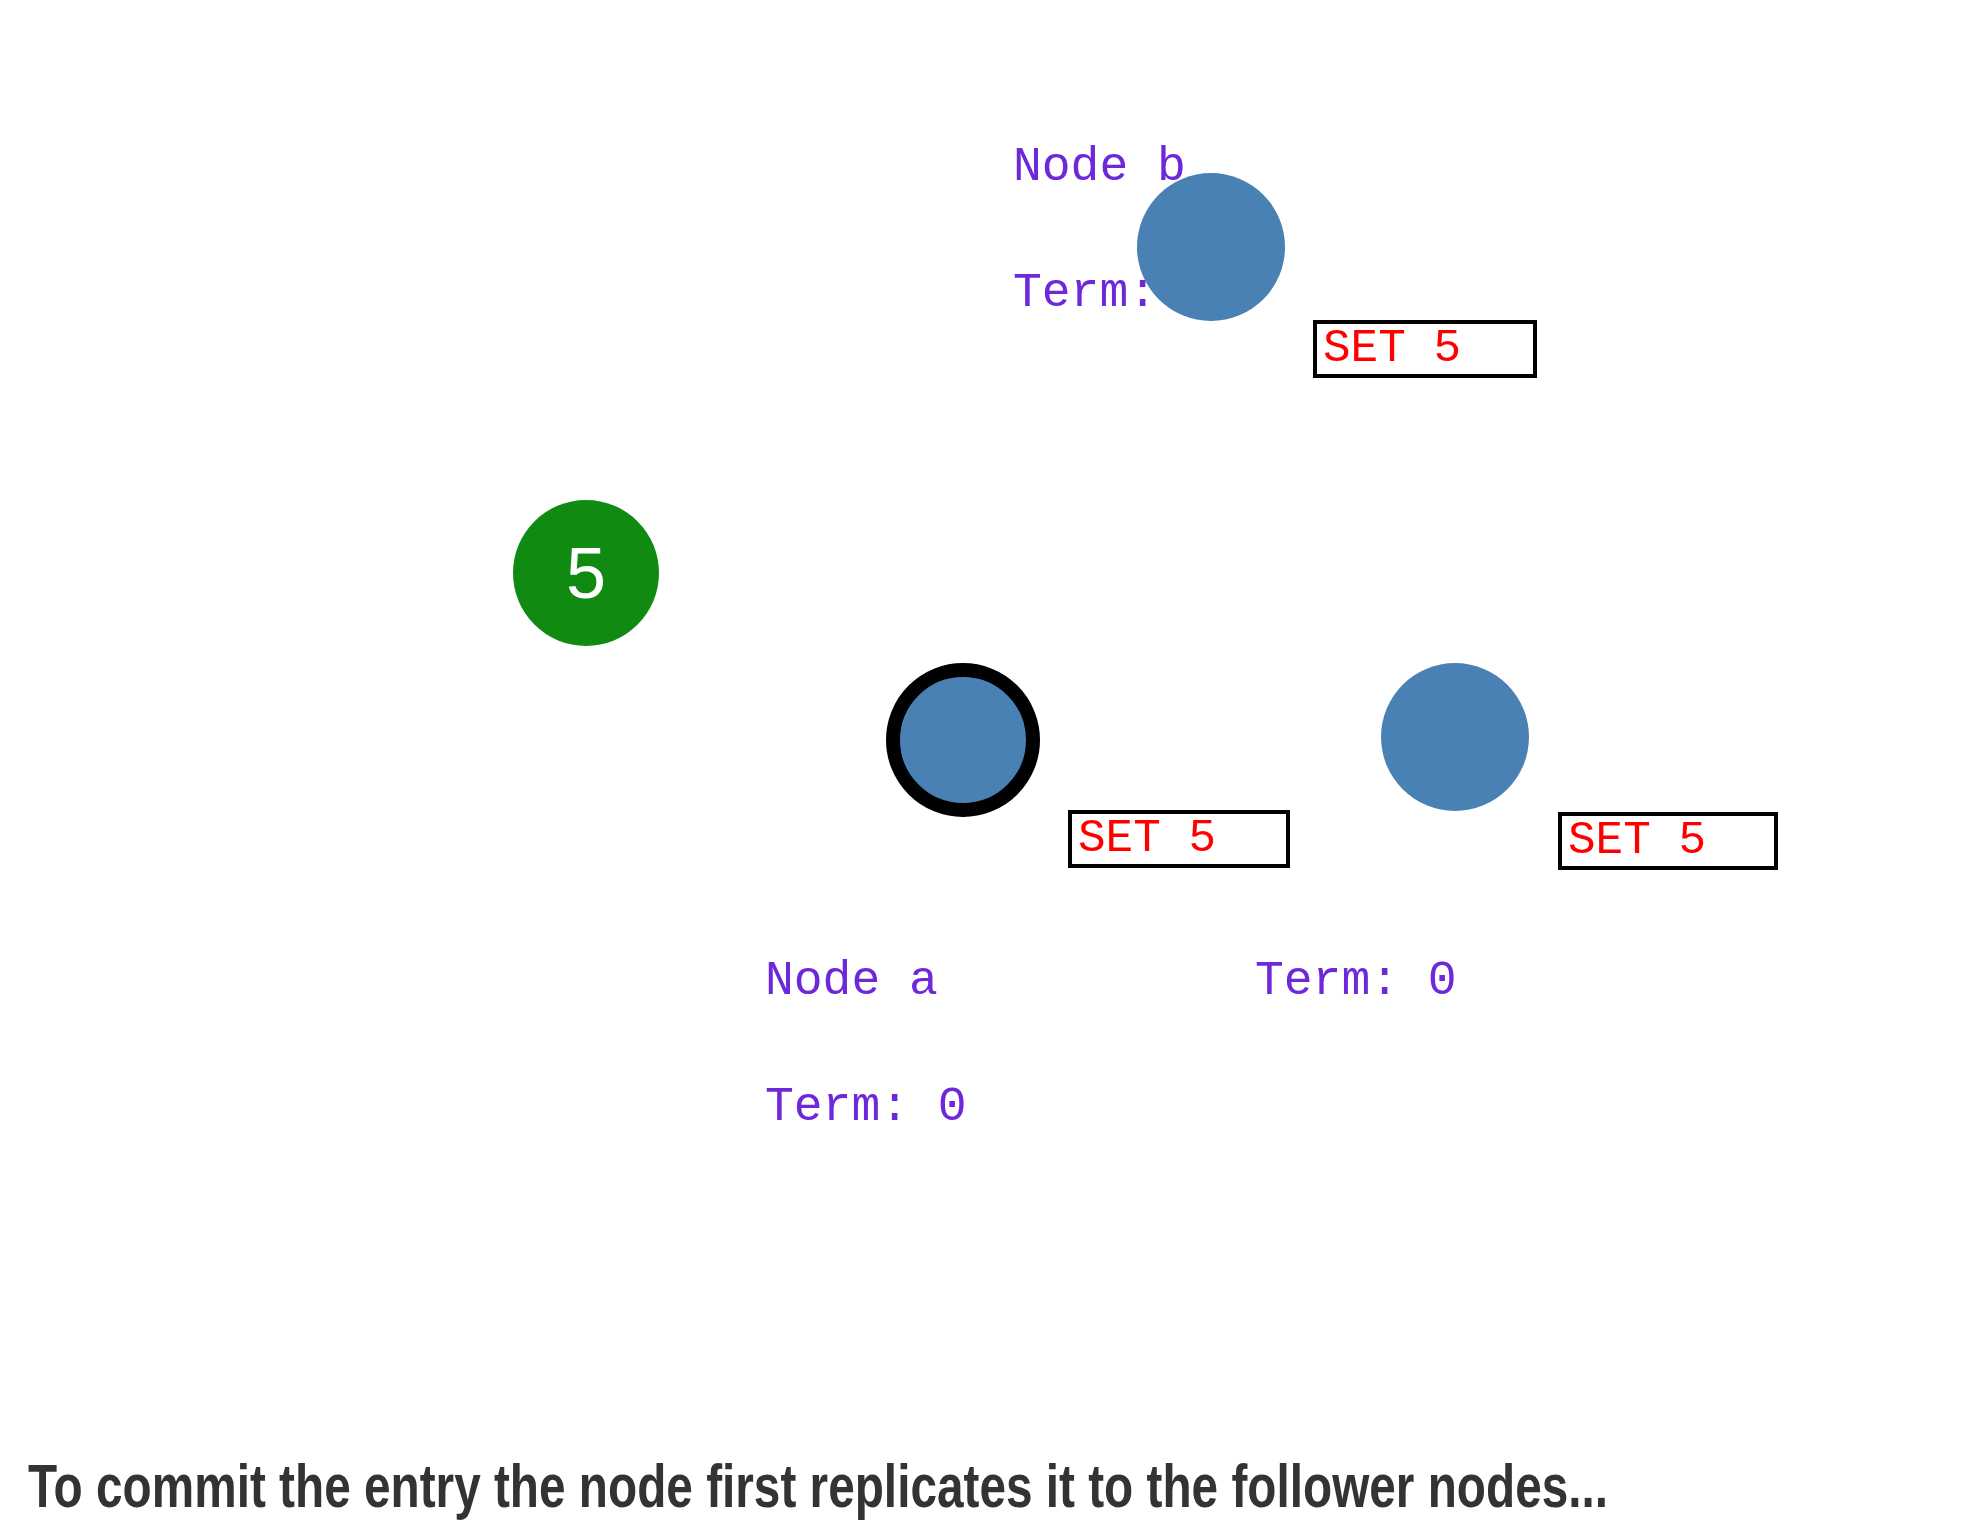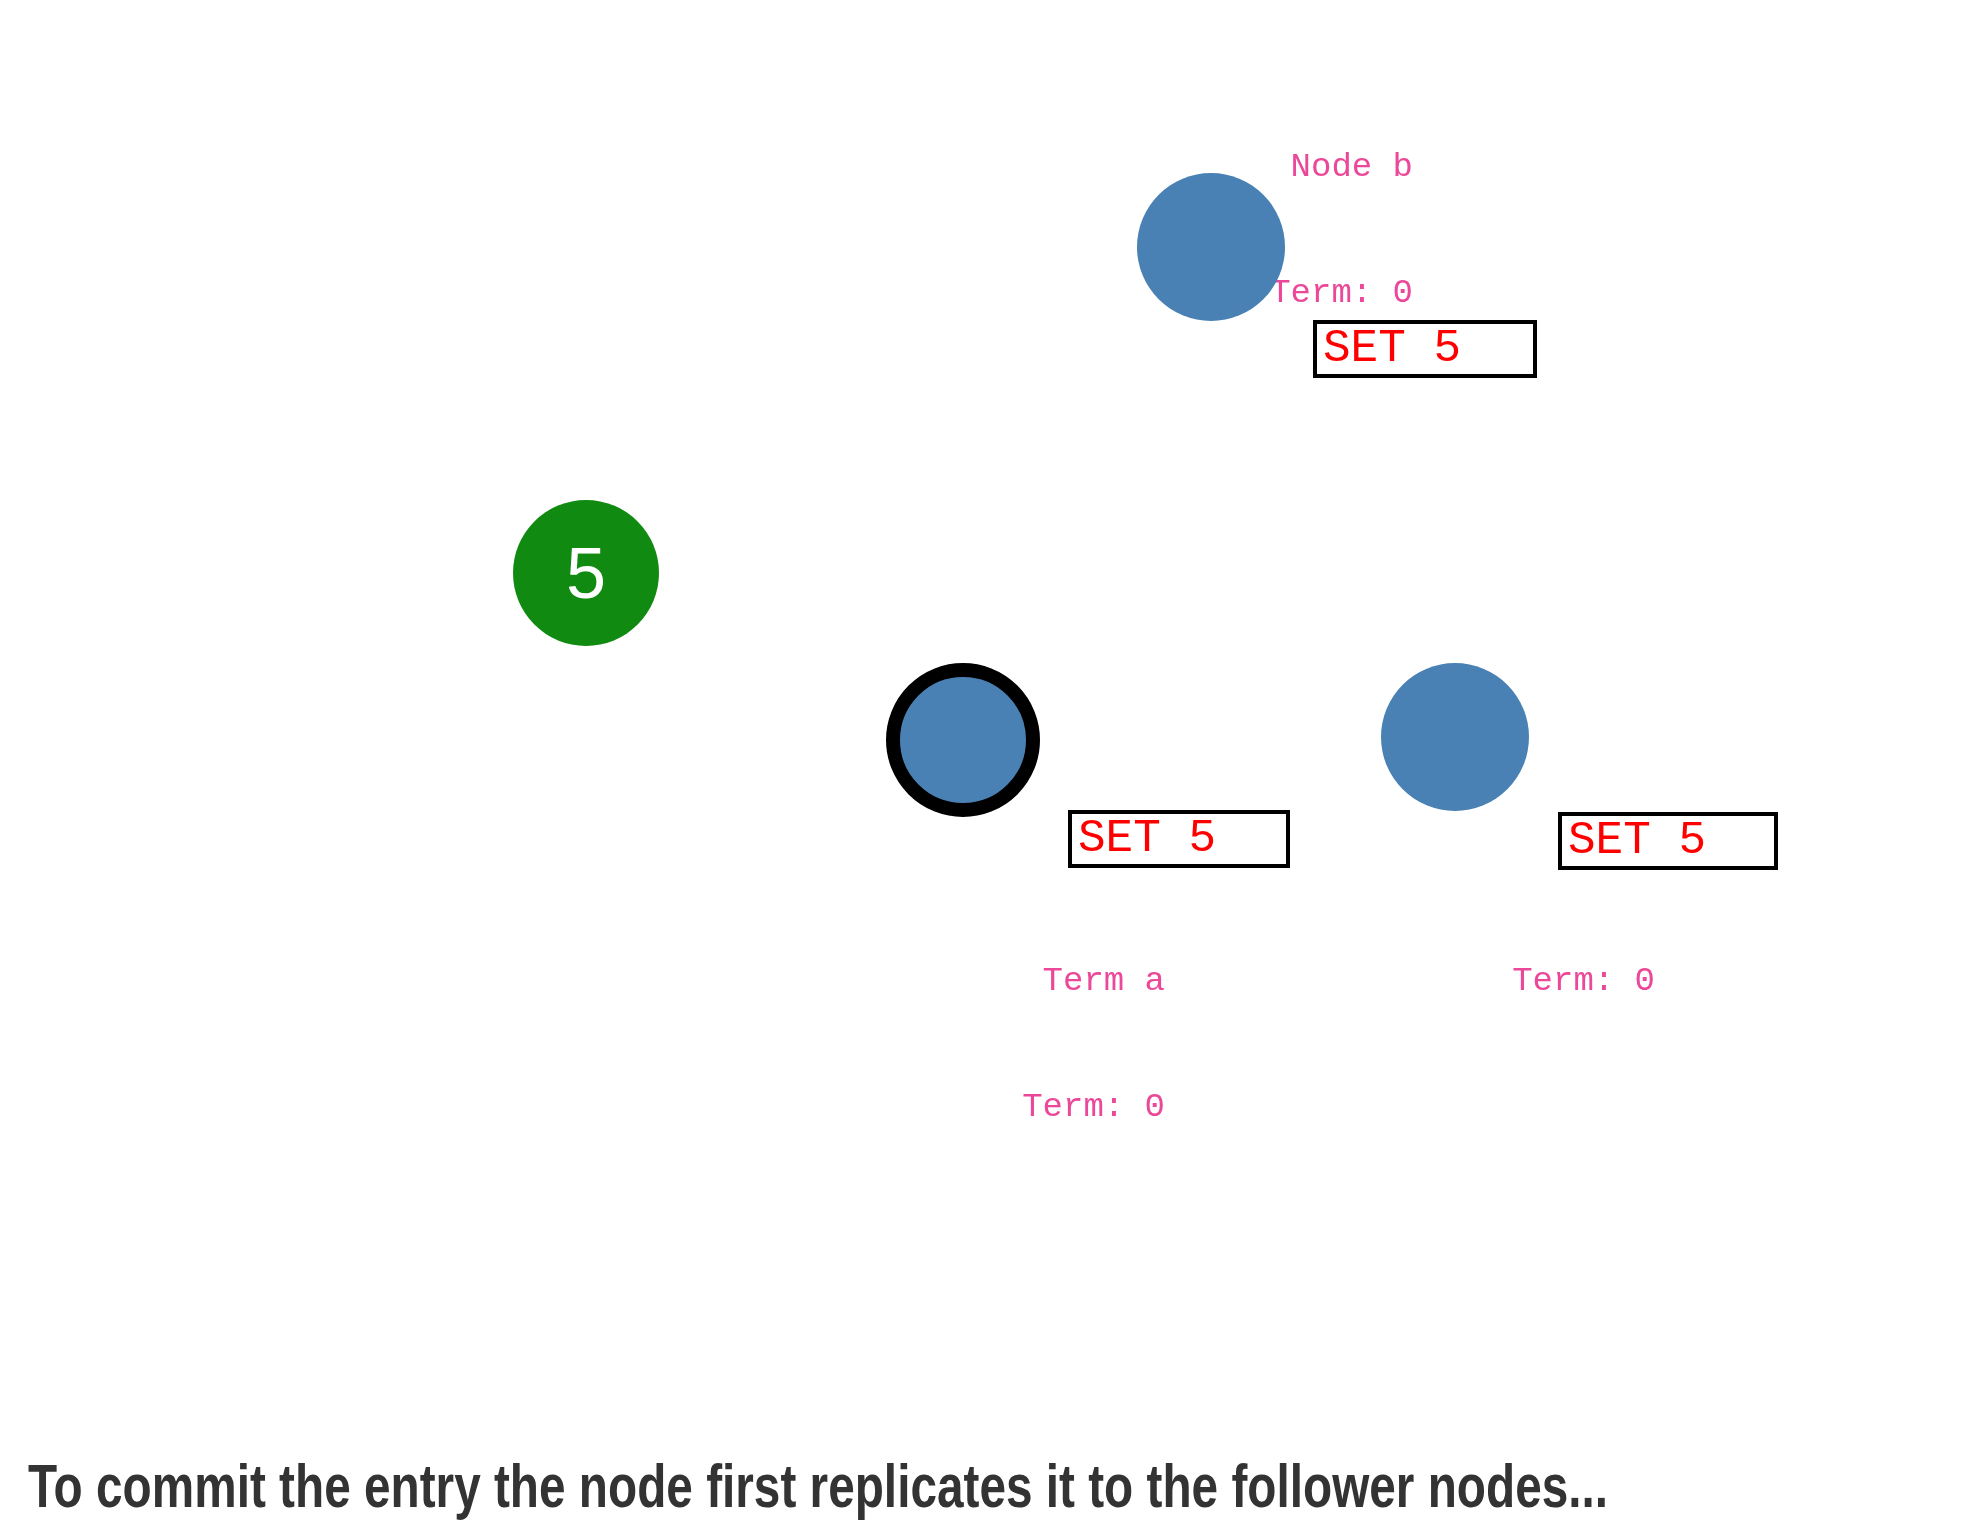--- a/index.html
+++ b/index.html
@@ -11,23 +11,23 @@
   .node{width:148px;height:148px;background:#4a81b4;}
   .node-b{left:1137px;top:173px;}
   .node-c{left:1381px;top:663px;}
   .node-a{left:886px;top:663px;width:154px;height:154px;box-sizing:border-box;
           border:14px solid #000000;background:#4a81b4;}
 
   .entry{left:513px;top:500px;width:146px;height:146px;background:#118a11;
          color:#ffffff;display:flex;align-items:center;justify-content:center;
          font-size:72px;font-family:"Liberation Sans",sans-serif;}
 
-  .node-label{position:absolute;width:400px;text-align:right;color:#ec4899;
+  .node-label{position:absolute;width:400px;text-align:left;color:#6d28d9;
               font-family:"Liberation Mono","DejaVu Sans Mono",monospace;
-              font-size:34px;line-height:42px;white-space:pre;}
+              font-size:48px;line-height:42px;white-space:pre;}
   .label-b{left:1013px;top:62px;}
   .label-a{left:765px;top:876px;}
   .label-c{left:1255px;top:876px;}
 
   .msg{position:absolute;height:58px;box-sizing:border-box;border:4px solid #000000;
        background:#ffffff;display:flex;align-items:center;padding-left:6px;
        font-family:"Liberation Mono","DejaVu Sans Mono",monospace;
        font-size:46px;color:#ff0000;white-space:pre;}
   .msg-b{left:1313px;top:320px;width:224px;}
   .msg-a{left:1068px;top:810px;width:222px;}
@@ -53,21 +53,21 @@
 
   <div class="circle entry">
     <span>5</span>
   </div>
 
   <div class="circle node-a"></div>
   <div class="msg msg-a">
     <span>SET 5</span>
   </div>
   <div class="node-label label-a">
-    <div>Term a</div>
+    <div>Node a</div>
     <div>Term: 0</div>
   </div>
 
   <div class="circle node node-c"></div>
   <div class="msg msg-c">
     <span>SET 5</span>
   </div>
   <div class="node-label label-c">
     <div>Term: 0</div>
   </div>

